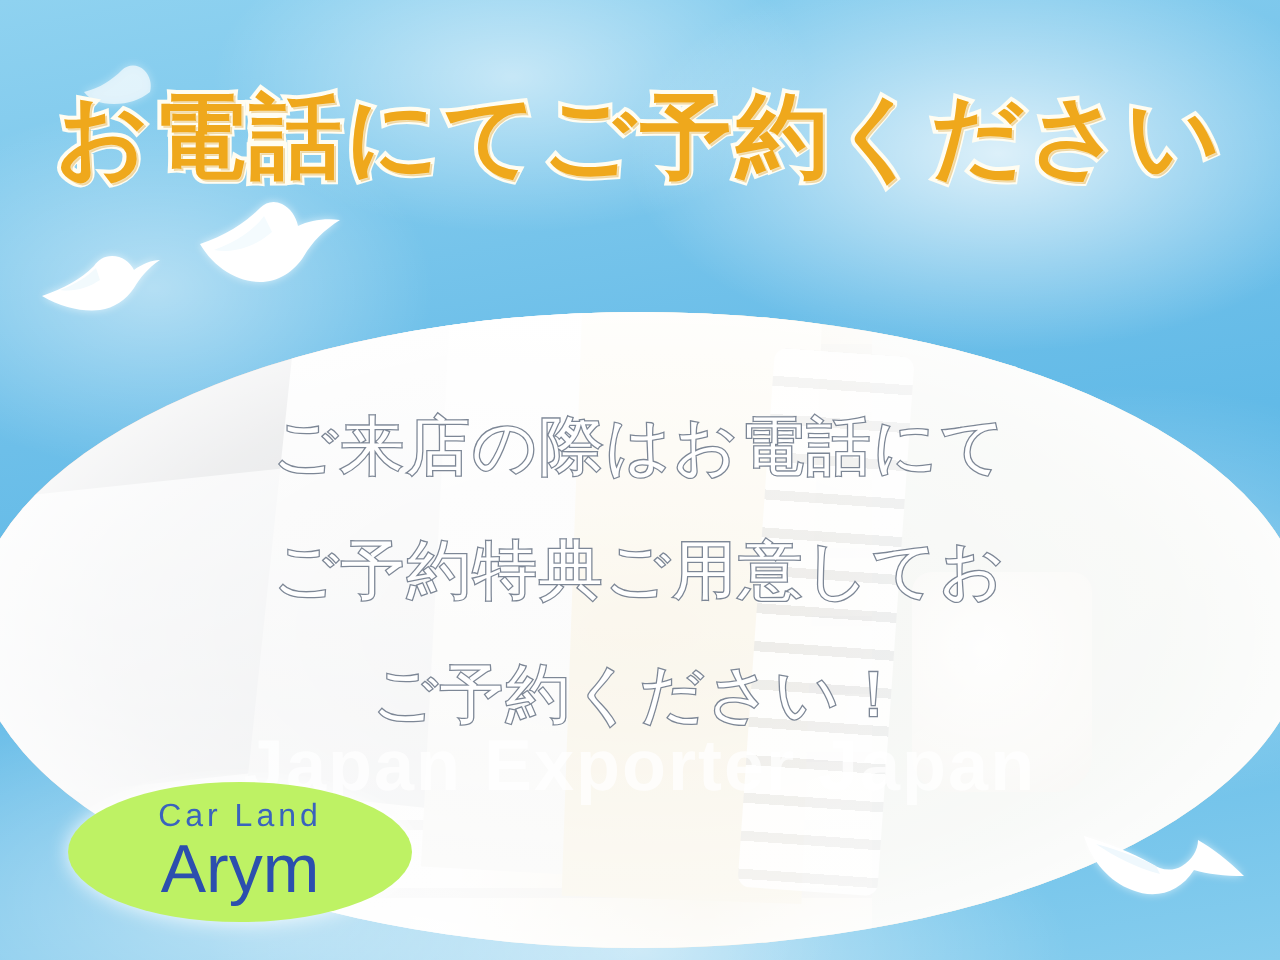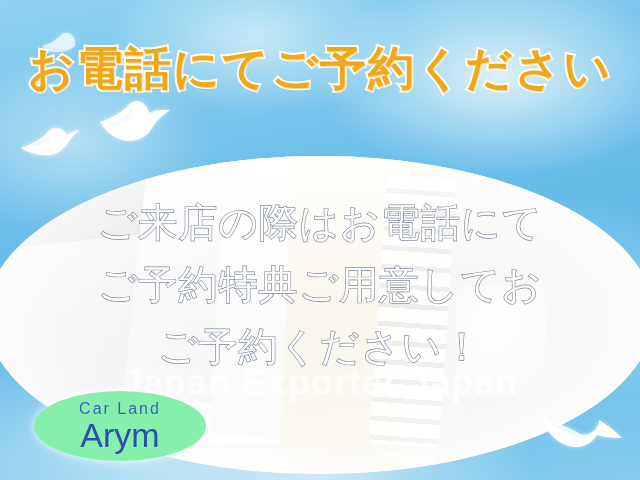--- a/index.html
+++ b/index.html
@@ -159,21 +159,21 @@
   }
 
   
   .body-copy {
     position: absolute;
     left: 0;
     right: 0;
     top: 192px;
     text-align: center;
     font-family: "DejaVu Sans", sans-serif;
-    font-size: 39px;
+    font-size: 32px;
     font-weight: 400;
     line-height: 62px;
     letter-spacing: 1px;
     color: #ffffff;
     -webkit-text-stroke: 1.3px #7d8796;
     paint-order: stroke fill;
     white-space: nowrap;
   }
   .body-copy .ln { display: block; }
 
@@ -194,21 +194,21 @@
   }
 
   
   .logo {
     position: absolute;
     left: 34px;
     top: 391px;
     width: 172px;
     height: 70px;
     border-radius: 50%;
-    background: #86efac;
+    background: #bef264;
     box-shadow: 0 0 10px rgba(255,255,255,0.9);
     display: flex;
     flex-direction: column;
     align-items: center;
     justify-content: center;
   }
   .logo-top {
     font-family: "Liberation Sans", sans-serif;
     font-size: 16px;
     font-weight: 400;

